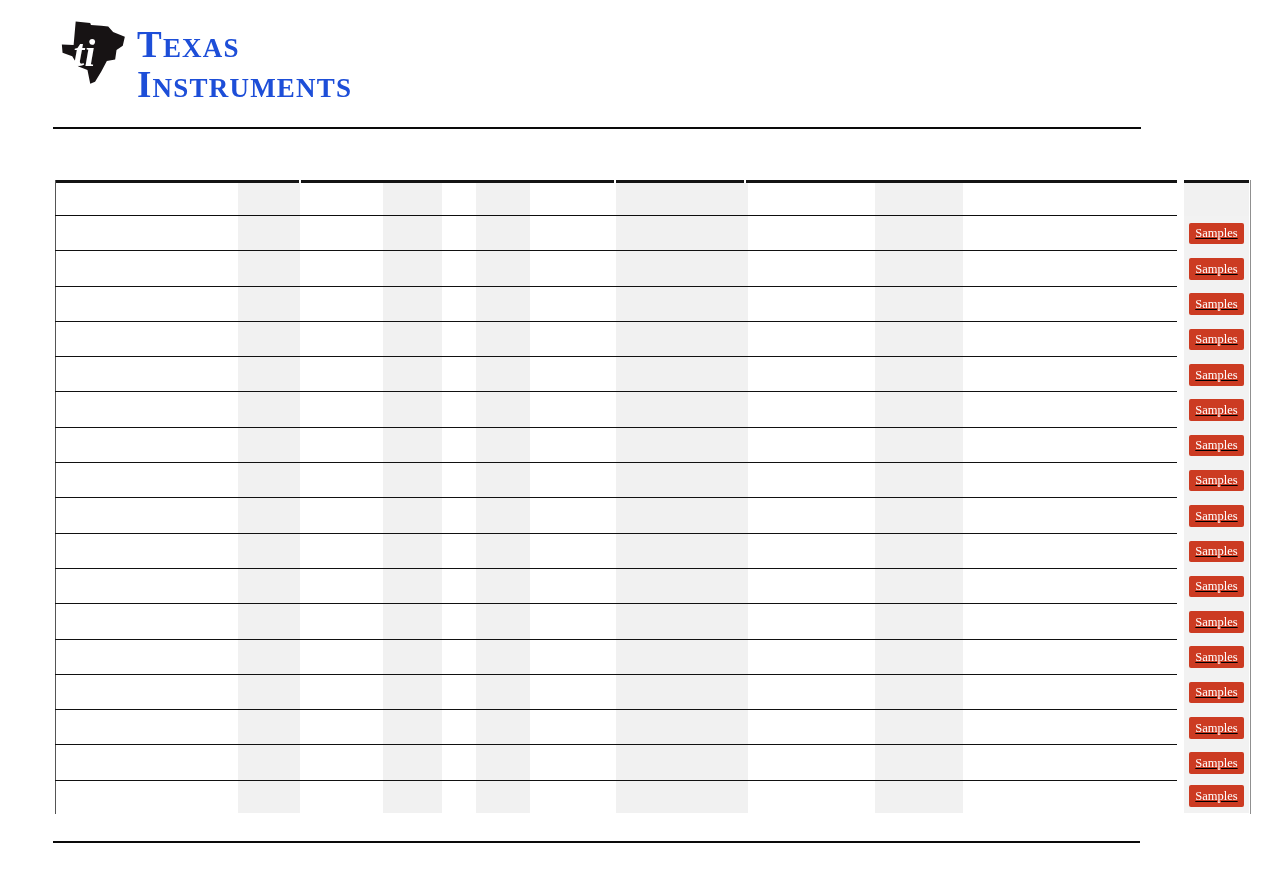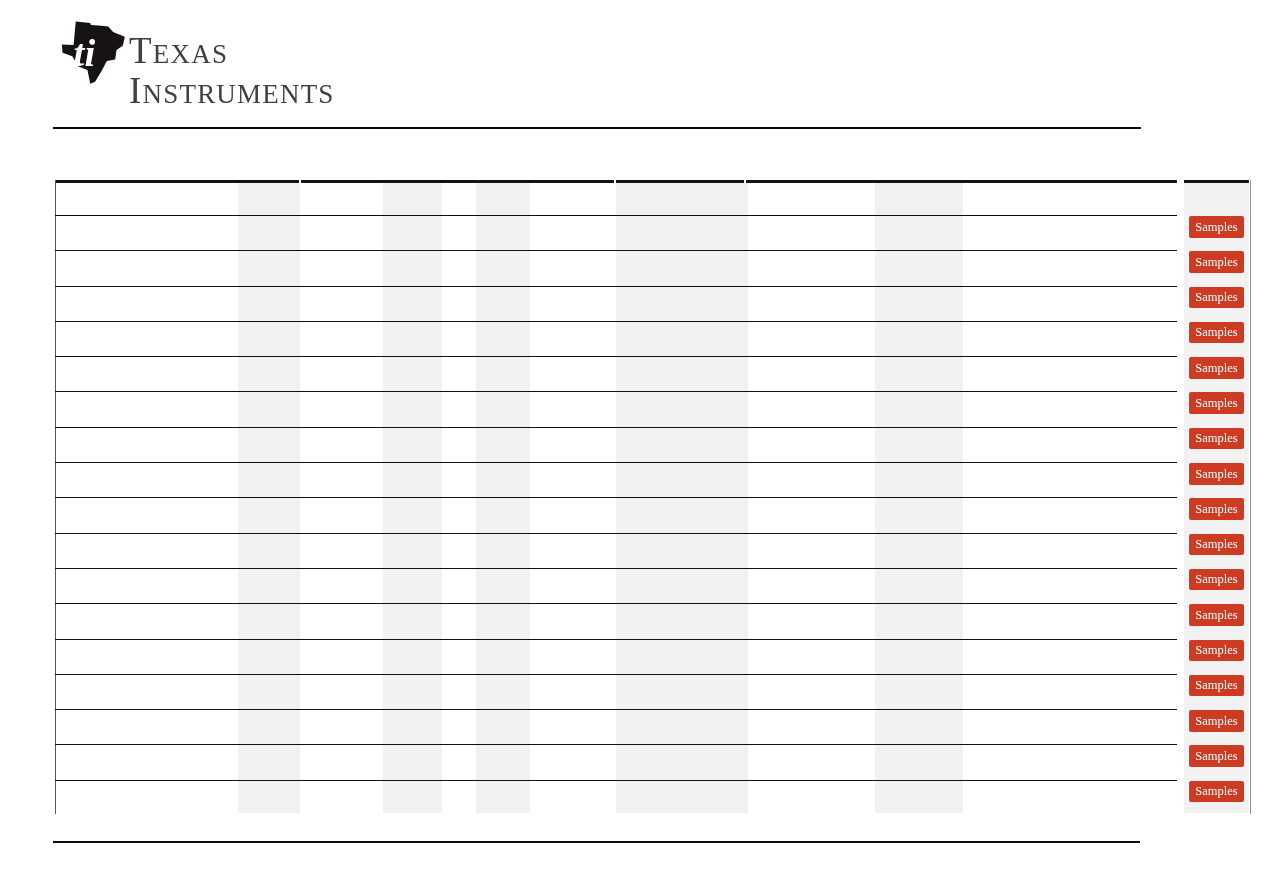--- a/index.html
+++ b/index.html
@@ -1,22 +1,22 @@
 <!DOCTYPE html>
 <html><head>
 <meta charset="utf-8">
 <style>
   html,body{margin:0;padding:0;background:#fff;}
   .page{position:relative;width:1263px;height:893px;background:#fff;overflow:hidden;
         font-family:"Liberation Serif",serif;}
 
   
-  .brand{position:absolute;left:57px;top:16px;display:flex;align-items:flex-start;}
+  .brand{position:absolute;left:57px;top:16px;display:flex;align-items:flex-start;gap:8px;}
   .brand svg{display:block;}
-  .brand-text{margin-top:20px;color:#404040;font-weight:normal;letter-spacing:1.2px;white-space:nowrap;}
+  .brand-text{margin-top:14px;color:#1d4ed8;font-weight:bold;letter-spacing:1.2px;white-space:nowrap;}
   .brand-line{line-height:29px;font-size:27px;}
   .brand-line .initial{font-size:37px;}
   .brand-line.l2{line-height:43px;}
 
   
   .rule{position:absolute;height:2px;background:#0a0a0a;}
   .rule-top{left:53px;top:127px;width:1088px;}
   .rule-bottom{left:53px;top:841px;width:1087px;}
 
   
@@ -40,21 +40,21 @@
   .vborder.left{left:0;background:#555;}
   .vborder.right{left:1195px;background:#909090;}
 
   .rows{position:absolute;left:0;top:3px;width:1122px;}
   .row{box-sizing:border-box;height:35.3px;border-bottom:1px solid #111;}
   .row.header-row{height:33px;border-bottom:1.5px solid #0d0d0d;}
   .row.last{border-bottom:none;height:30px;}
 
   .samples-col{position:absolute;left:1129px;top:3px;width:65px;display:flex;flex-direction:column;}
   .samples-header{height:33px;background:#f1f1f1;}
-  .samples-cell{height:35.3px;display:flex;align-items:flex-start;justify-content:center;}
+  .samples-cell{height:35.3px;display:flex;align-items:center;justify-content:center;text-decoration:underline;}
   .samples-cell.last{height:30px;}
   .samples-btn{display:inline-block;border:none;cursor:pointer;background:#cc3b22;color:#fff;
                font-family:"Liberation Serif",serif;font-size:12.5px;line-height:1;
                padding:4.5px 6px;border-radius:2px;}
 </style>
 </head>
 <body>
 
 <div class="page">
 

